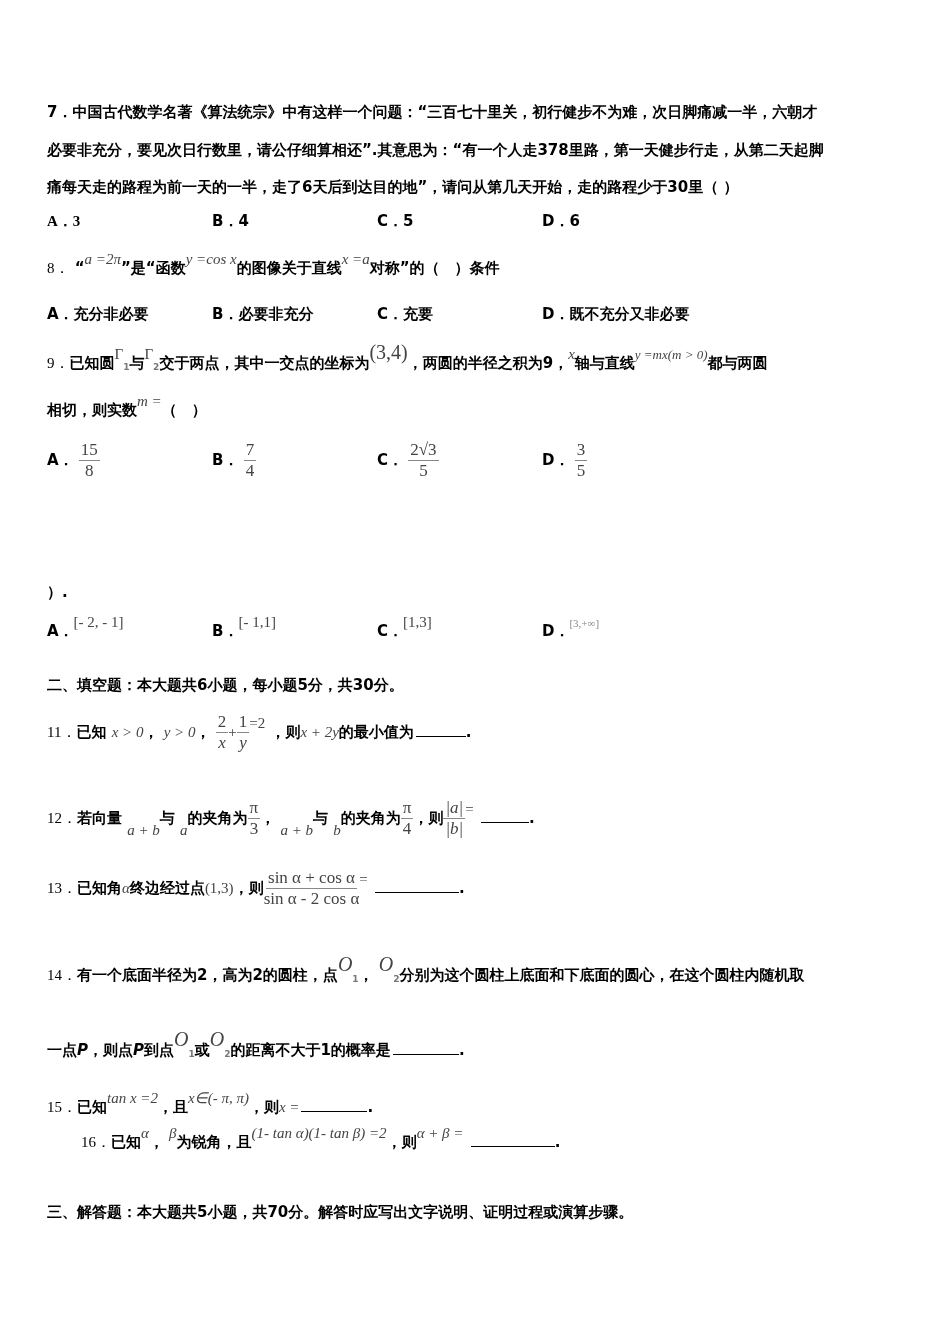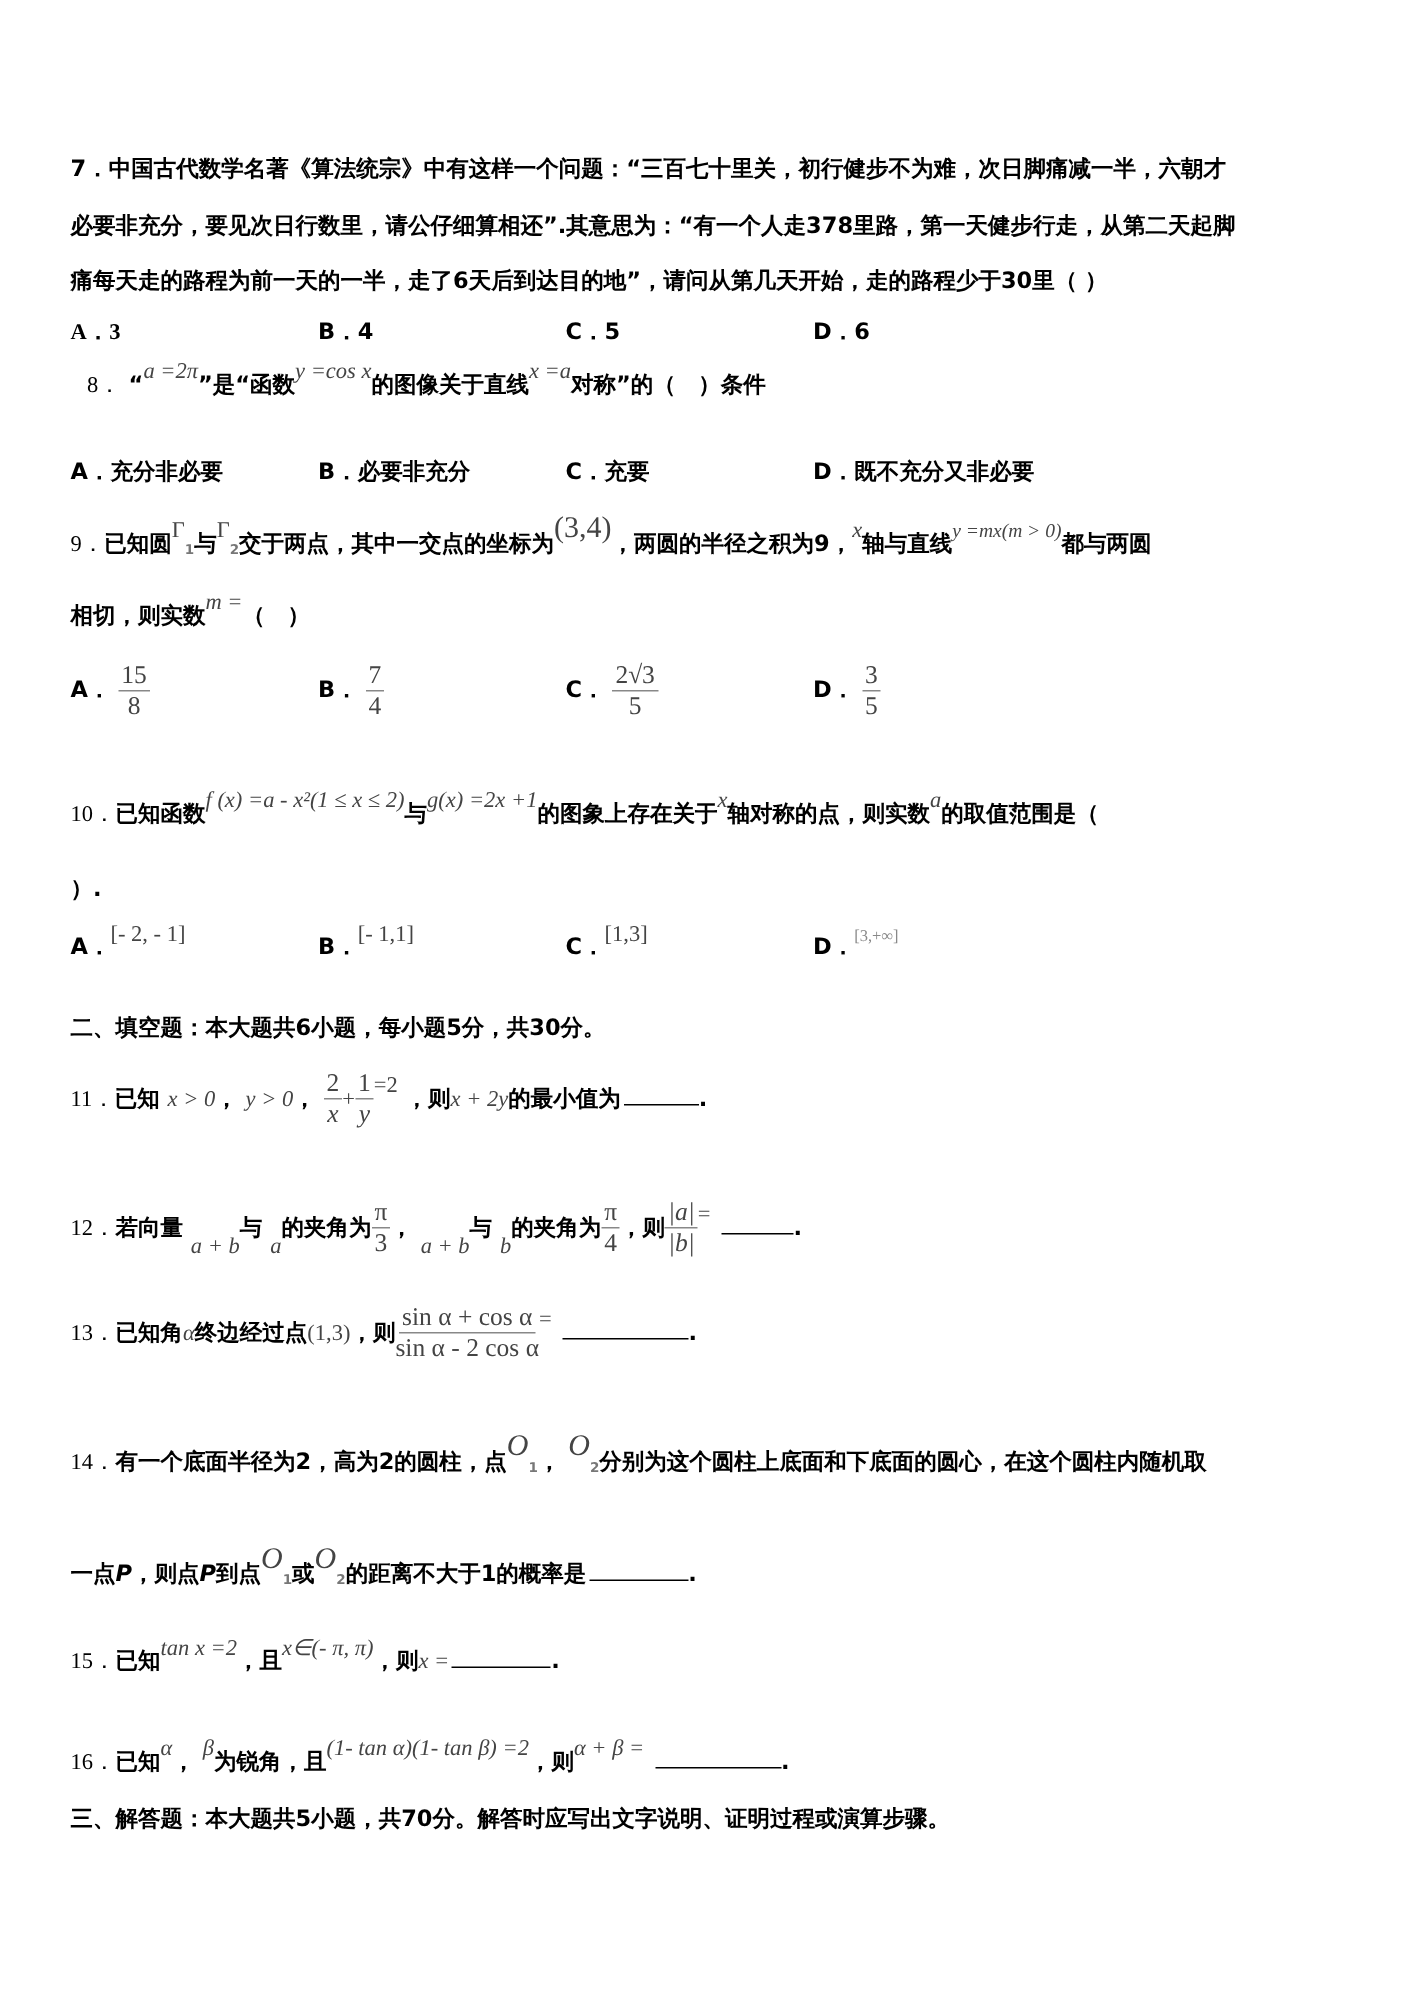--- a/index.html
+++ b/index.html
@@ -25,21 +25,21 @@
 <div class="page">
 
   <div class="line" style="top:102px;">7．中国古代数学名著《算法统宗》中有这样一个问题：“三百七十里关，初行健步不为难，次日脚痛减一半，六朝才</div>
   <div class="line" style="top:140px;">必要非充分，要见次日行数里，请公仔细算相还”.其意思为：“有一个人走378里路，第一天健步行走，从第二天起脚</div>
   <div class="line" style="top:177px;">痛每天走的路程为前一天的一半，走了6天后到达目的地”，请问从第几天开始，走的路程少于30里（ ）</div>
   <div class="opt" style="left:47px;top:212px;font-family:Liberation Serif, serif;">A．3</div>
   <div class="opt" style="left:212px;top:212px;">B．4</div>
   <div class="opt" style="left:377px;top:212px;">C．5</div>
   <div class="opt" style="left:542px;top:212px;">D．6</div>
 
-  <div class="line" style="top:246px;margin-left:11px;">
+  <div class="line" style="top:258px;">
     <span class="num">8．</span>
     <span>“</span><span class="m sup">a =2π</span><span>”是“函数</span><span class="m sup">y =cos x</span><span>的图像关于直线</span><span class="m sup">x =a</span><span>对称”的（　）条件</span>
   </div>
   <div class="opt" style="left:47px;top:305px;">A．充分非必要</div>
   <div class="opt" style="left:212px;top:305px;">B．必要非充分</div>
   <div class="opt" style="left:377px;top:305px;">C．充要</div>
   <div class="opt" style="left:542px;top:305px;">D．既不充分又非必要</div>
 
   <div class="line" style="top:351px;">
     <span class="num">9．</span><span>已知圆</span><span class="mr sup">Γ</span><span class="sub sup">1</span><span>与</span><span class="mr sup">Γ</span><span class="sub sup">2</span><span>交于两点，其中一交点的坐标为</span><span class="mr sup big">(3,4)</span><span>，两圆的半径之积为9，</span><span class="m sup">x</span><span>轴与直线</span><span class="m sup" style="font-size:13px;">y =mx(m &gt; 0)</span><span>都与两圆</span>
@@ -69,23 +69,20 @@
       </span>
   </div>
   <div class="opt" style="left:542px;top:440px;">
     <span>D．</span>
     <span class="frac">
         <span class="n">3</span>
         <span>5</span>
       </span>
   </div>
 
-  <div class="line" style="top:532px;">
-    <span class="num">10．</span><span>已知函数</span><span class="m sup">f (x) =a - x²(1 ≤ x ≤ 2)</span><span>与</span><span class="m sup">g(x) =2x +1</span><span>的图象上存在关于</span><span class="m sup">x</span><span>轴对称的点，则实数</span><span class="m sup">a</span><span>的取值范围是（</span>
-  </div>
   <div class="line" style="top:582px;">）.</div>
   <div class="opt" style="left:47px;top:622px;">
     <span>A．</span><span class="mr sup">[- 2, - 1]</span>
   </div>
   <div class="opt" style="left:212px;top:622px;">
     <span>B．</span><span class="mr sup">[- 1,1]</span>
   </div>
   <div class="opt" style="left:377px;top:622px;">
     <span>C．</span><span class="mr sup">[1,3]</span>
   </div>
@@ -140,21 +137,21 @@
     <span class="m sup big">O</span><span class="sub sup">2</span><span>分别为这个圆柱上底面和下底面的圆心，在这个圆柱内随机取</span>
   </div>
   <div class="line" style="top:1038px;">
     <span>一点</span><i>P</i><span>，则点</span><i>P</i><span>到点</span><span class="m sup big">O</span><span class="sub sup">1</span><span>或</span><span class="m sup big">O</span><span class="sub sup">2</span><span>的距离不大于1的概率是</span><span class="blank" style="width:66px;"></span><span>.</span>
   </div>
 
   <div class="line" style="top:1097px;">
     <span class="num">15．</span><span>已知</span><span class="m sup">tan x =2</span><span>，且</span><span class="m sup">x∈(- π, π)</span><span>，则</span><span class="m">x =</span><span class="blank" style="width:66px;"></span><span>.</span>
   </div>
 
-  <div class="line" style="top:1164px;">
+  <div class="line" style="top:1132px;margin-left:34px;">
     <span class="num">16．</span><span>已知</span><span class="m sup">α</span><span>，</span>
     <span class="m sup">β</span><span>为锐角，且</span><span class="m sup">(1- tan α)(1- tan β) =2</span><span>，则</span><span class="m sup">α + β =</span>
     <span class="blank" style="width:84px;"></span><span>.</span>
   </div>
 
   <div class="line" style="top:1202px;">三、解答题：本大题共5小题，共70分。解答时应写出文字说明、证明过程或演算步骤。</div>
 
 </div>
 
 </body></html>

